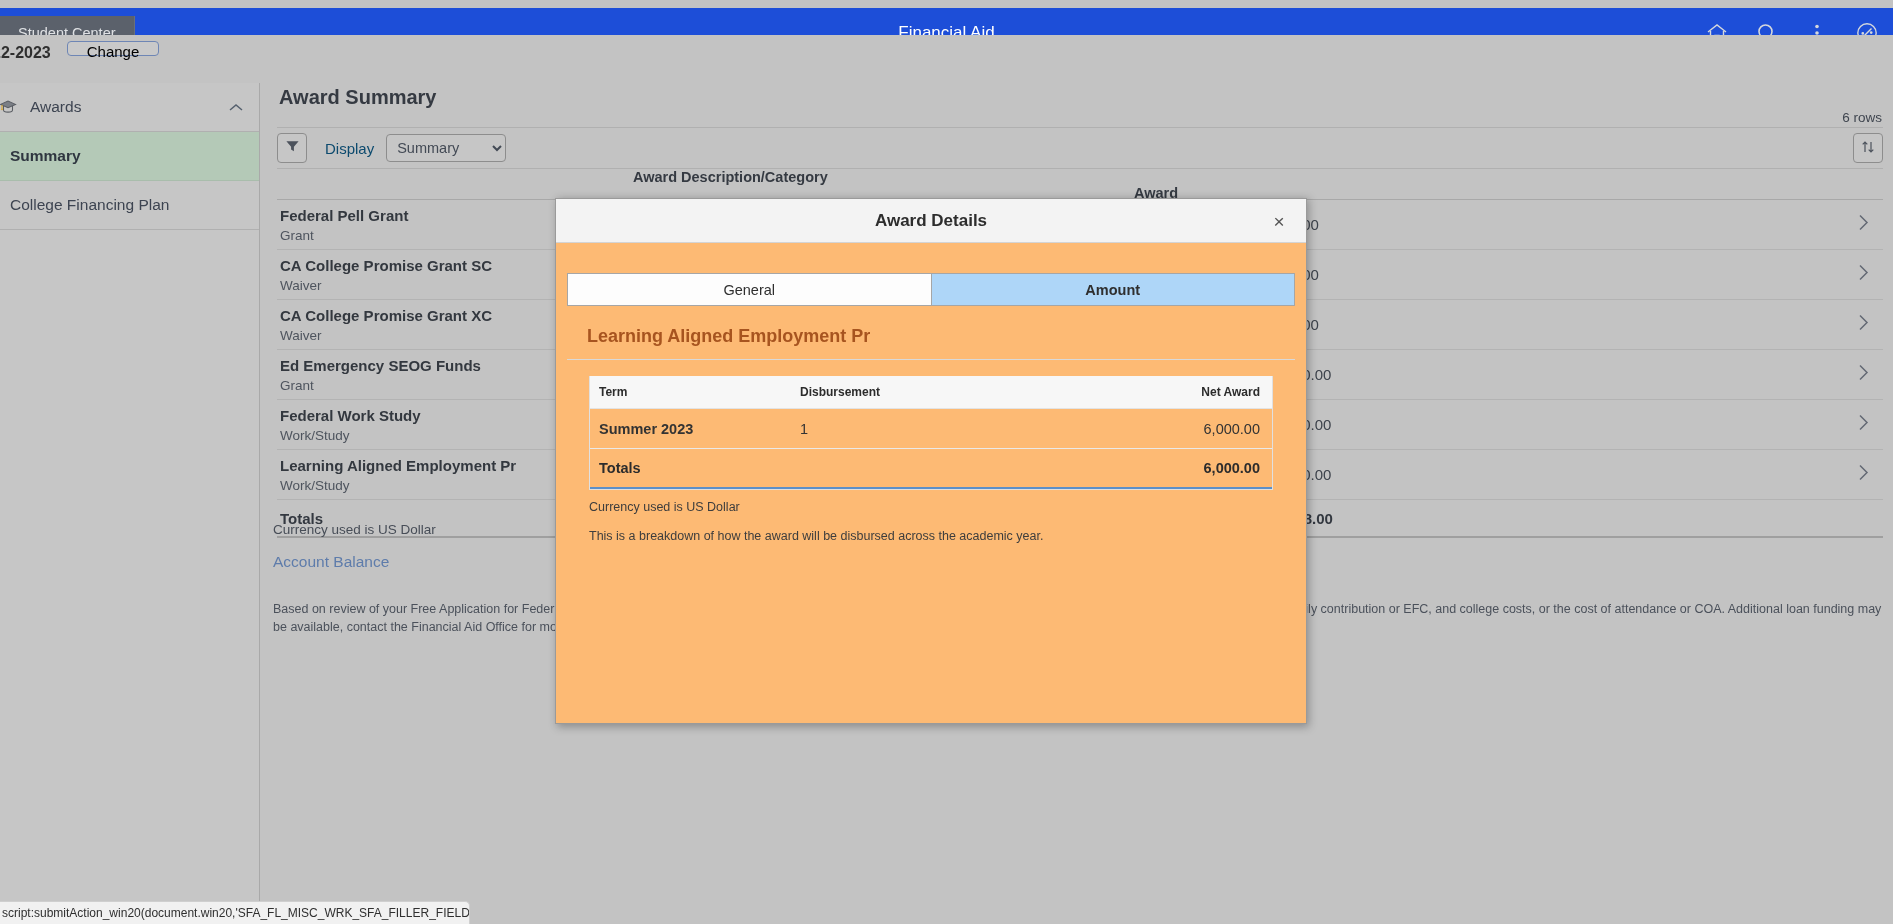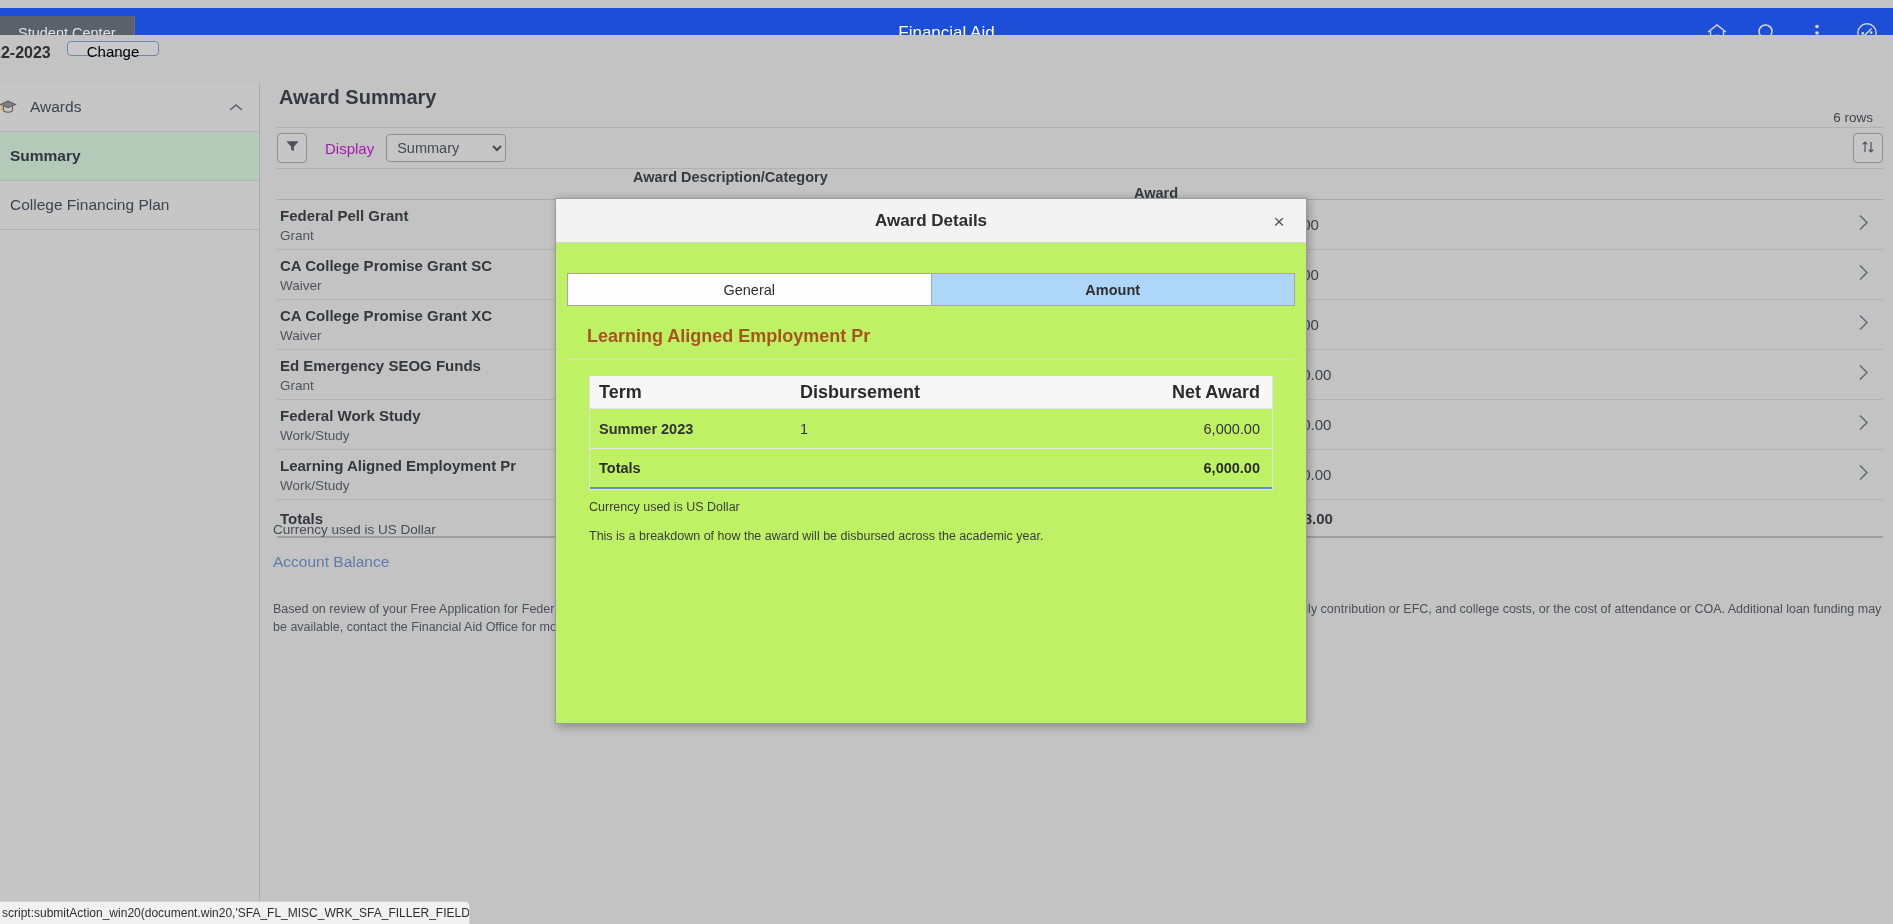--- a/index.html
+++ b/index.html
@@ -123,21 +123,21 @@
     overflow: hidden;
   }
   .page-title {
     margin: 16px 0 0 18px;
     font-size: 20px;
     font-weight: bold;
     color: #353a42;
   }
   .rows-count {
     position: absolute;
-    right: 20px; top: 40px;
+    right: 11px; top: 40px;
     font-size: 13.5px;
     color: #3f454f;
   }
 
   
   .toolbar {
     position: absolute;
     top: 57px; left: 16px; right: 10px;
     height: 42px;
     border-top: 1px solid #b0b0b0;
@@ -148,21 +148,21 @@
     width: 30px; height: 30px;
     border: 1px solid #8d8d8d;
     border-radius: 4px;
     background: #c6c6c6;
     display: flex; align-items: center; justify-content: center;
     cursor: pointer;
   }
   .display-label {
     margin-left: 18px;
     font-size: 15px;
-    color: #a21caf;
+    color: #0c4a6e;
   }
   .display-select {
     margin-left: 12px;
     width: 120px; height: 28px;
     background: #c6c6c6;
     border: 1px solid #8d8d8d;
     border-radius: 4px;
     color: #434a55;
     font-size: 14.5px;
     font-family: "Liberation Sans", sans-serif;
@@ -246,21 +246,21 @@
     position: absolute;
     left: 557px; top: 199px;
     width: 752px; height: 528px;
     background: rgba(0,0,0,0.28);
     filter: blur(4px);
   }
   .modal {
     position: absolute;
     left: 555px; top: 198px;
     width: 752px; height: 526px;
-    background: #bef264;
+    background: #fdba74;
     border: 1px solid #9a9a9a;
     display: flex; flex-direction: column;
   }
   .modal-head {
     position: relative;
     height: 44px;
     background: #f3f3f3;
     border-bottom: 1px solid #d4d4d4;
     display: flex; align-items: center; justify-content: center;
   }
@@ -304,21 +304,21 @@
   .detail-table {
     margin: 16px 22px 0 22px;
     border: 1px solid #e0e0e0;
     border-top: none;
   }
   .dt-head {
     display: flex;
     height: 33px; align-items: center;
     background: #f7f7f7;
     border-bottom: 1px solid #e3e3e3;
-    font-size: 18px; font-weight: bold; color: #2c2c2c;
+    font-size: 12px; font-weight: bold; color: #2c2c2c;
   }
   .dt-row {
     display: flex; align-items: center;
     height: 40px;
     border-bottom: 1px solid #e9e9e9;
     font-size: 14.5px; color: #333;
   }
   .dt-totals {
     display: flex; align-items: center;
     height: 40px;

